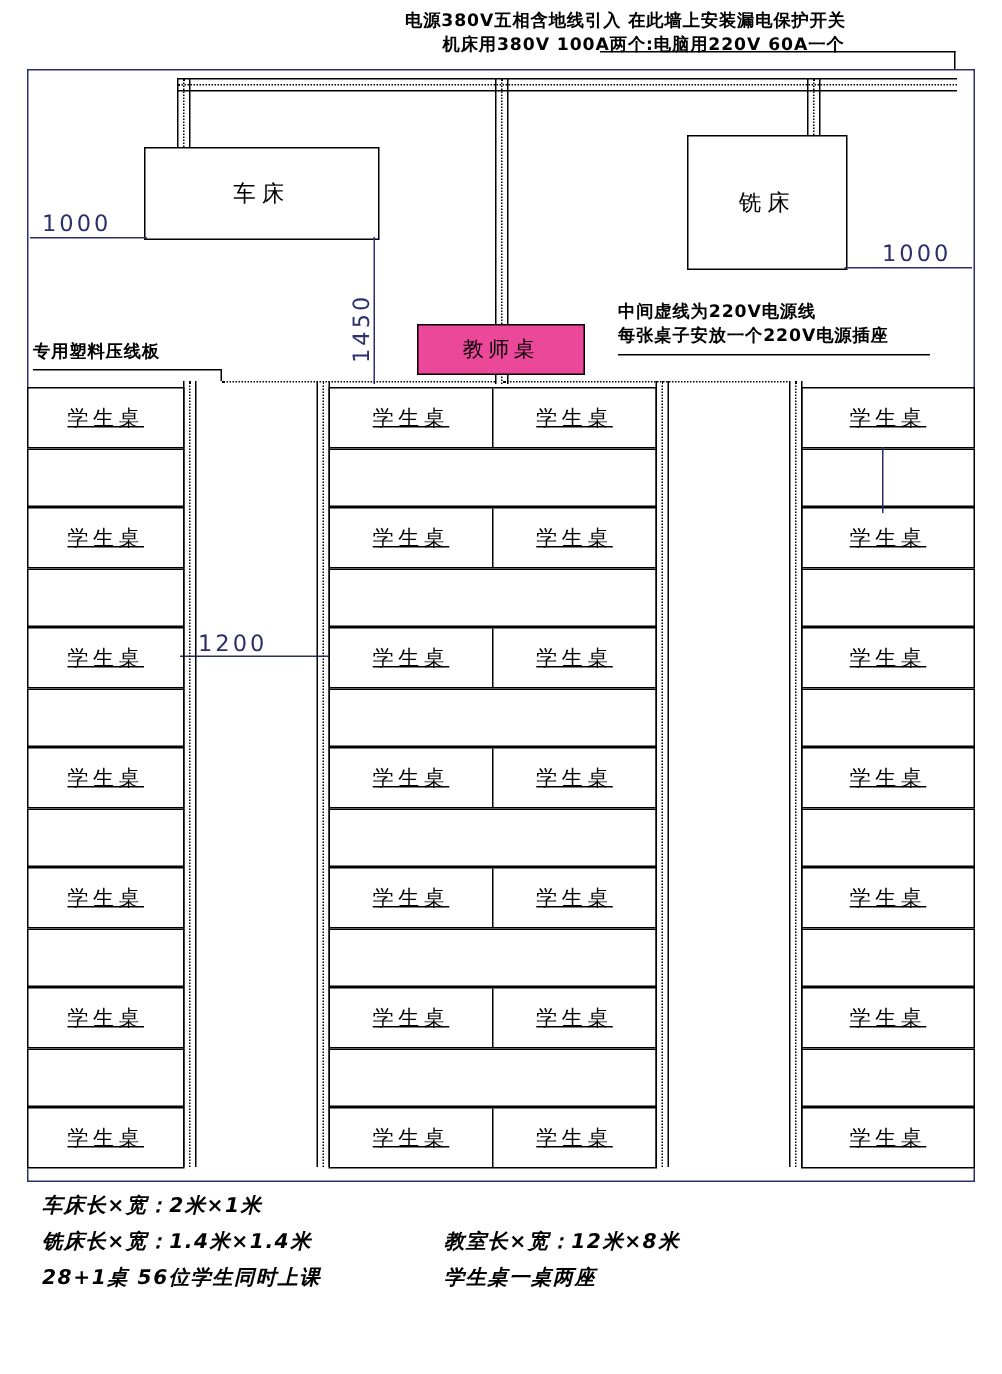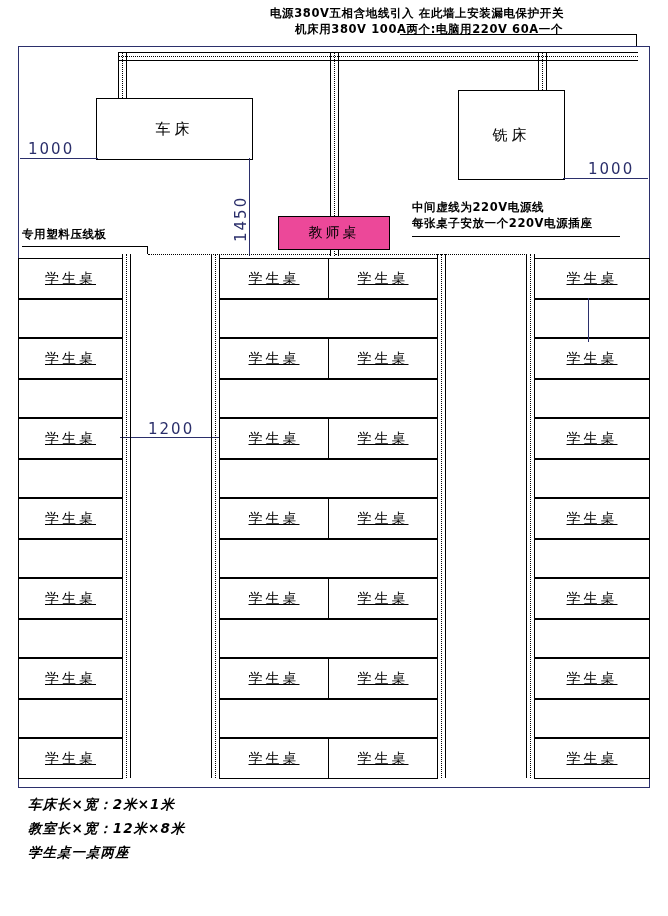--- a/index.html
+++ b/index.html
@@ -107,21 +107,21 @@
 <div class="dimline" style="left:563px;top:178px;width:85px;height:1.4px;"></div>
 <div class="dim" style="left:588px;top:160px;">1000</div>
 
 <div class="dimline" style="left:249px;top:158px;width:1.4px;height:98px;"></div>
 <div class="dimv" style="left:232px;top:242px;">1450</div>
 
 <div class="dimline" style="left:588px;top:298px;width:1.4px;height:44px;"></div>
 <div class="dimv" style="left:571px;top:340px;">650</div>
 
 <div class="dimline" style="left:120px;top:437px;width:100px;height:1.4px;"></div>
-<div class="dim" style="left:148px;top:420px;">1200</div>
+<div class="dim" style="left:132px;top:420px;">1200</div>
 
 <div class="anno" style="left:412px;top:200px;">中间虚线为220V电源线</div>
 <div class="anno" style="left:412px;top:216px;text-align:center;">每张桌子安放一个220V电源插座</div>
 <div class="lead" style="left:412px;top:236px;width:208px;height:1.2px;"></div>
 <div class="lead" style="left:412px;top:236px;width:1.2px;height:0px;"></div>
 <svg class="arrow" style="left:455px;top:244px;" width="18" height="16" viewBox="0 0 18 16">
   <line x1="17" y1="1" x2="5" y2="9" stroke="#000" stroke-width="1.3"></line>
   <polygon points="0,11 9,6 9,13" fill="#000"></polygon>
 </svg>
 
@@ -289,18 +289,20 @@
         <span class="lbl">学生桌</span>
       </div>
     </div>
   </div>
 
 <div id="legend">
   <div class="lrow">
     <div class="c1">车床长×宽：2米×1米</div>
   </div>
   <div class="lrow">
+    <div class="c1">铣床长×宽：1.4米×1.4米</div>
     <div class="c2">教室长×宽：12米×8米</div>
   </div>
   <div class="lrow">
+    <div class="c1">28+1桌   56位学生同时上课</div>
     <div class="c2">学生桌一桌两座</div>
   </div>
 </div>
 
 </body></html>

